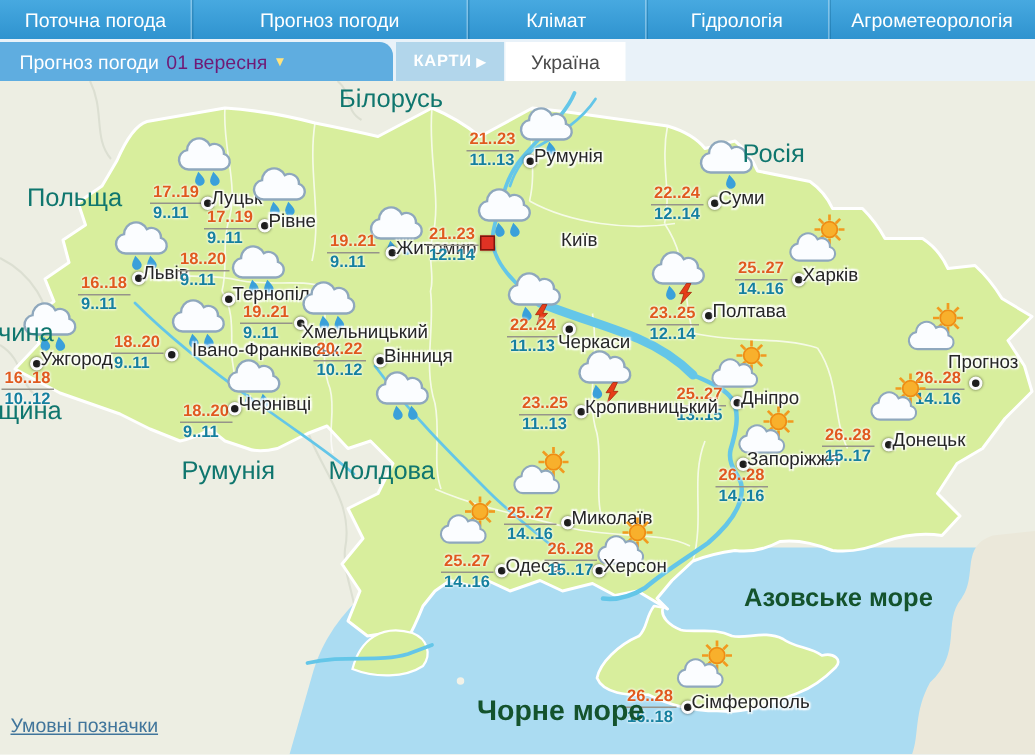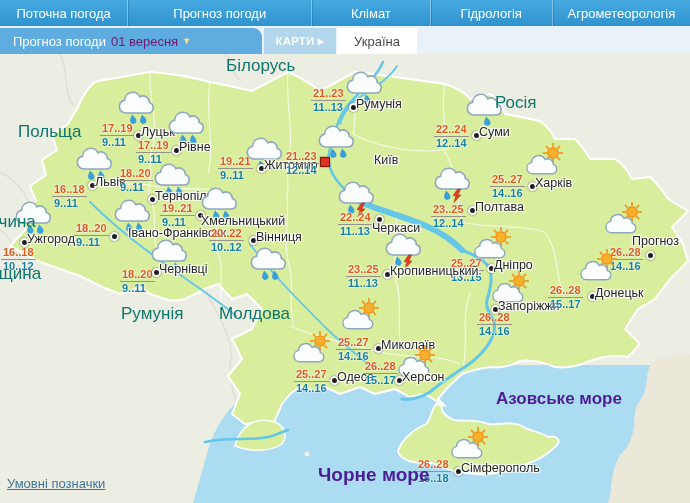--- a/index.html
+++ b/index.html
@@ -42,21 +42,21 @@
     background:#fff;display:flex;align-items:center;justify-content:center;
     color:#4a4a4a;font-size:13px;cursor:pointer;
   }
   
   #map{position:relative;width:690px;height:449px;overflow:hidden;background:#edeee3;}
   #map svg{position:absolute;left:0;top:0;}
   .country-label{
     position:absolute;color:#0f766e;font-size:17px;white-space:nowrap;pointer-events:none;
   }
   .sea-label{
-    position:absolute;color:#4c1d95;font-weight:bold;white-space:nowrap;pointer-events:none;
+    position:absolute;color:#14532d;font-weight:bold;white-space:nowrap;pointer-events:none;
   }
   .city-icon{position:absolute;width:44px;height:42px;}
   .temps{position:absolute;font-size:11px;font-weight:bold;line-height:12px;white-space:nowrap;
     text-shadow:0 0 2px #fff,0 0 2px #fff;}
   .t-hi{color:#e05a1e;display:inline-block;border-bottom:1px solid #96948a;padding:0 2px 1px;}
   .t-lo{color:#16809f;padding:0 2px;}
   .city-dot{position:absolute;width:5px;height:5px;background:#1d1d1d;border:2px solid #fbfbfb;
     border-radius:50%;box-shadow:0 0 2px rgba(0,0,0,.6);}
   .capital-marker{position:absolute;width:8px;height:8px;background:#e03224;
     border:1px solid #7e150c;box-shadow:0 0 2px rgba(0,0,0,.4);}

